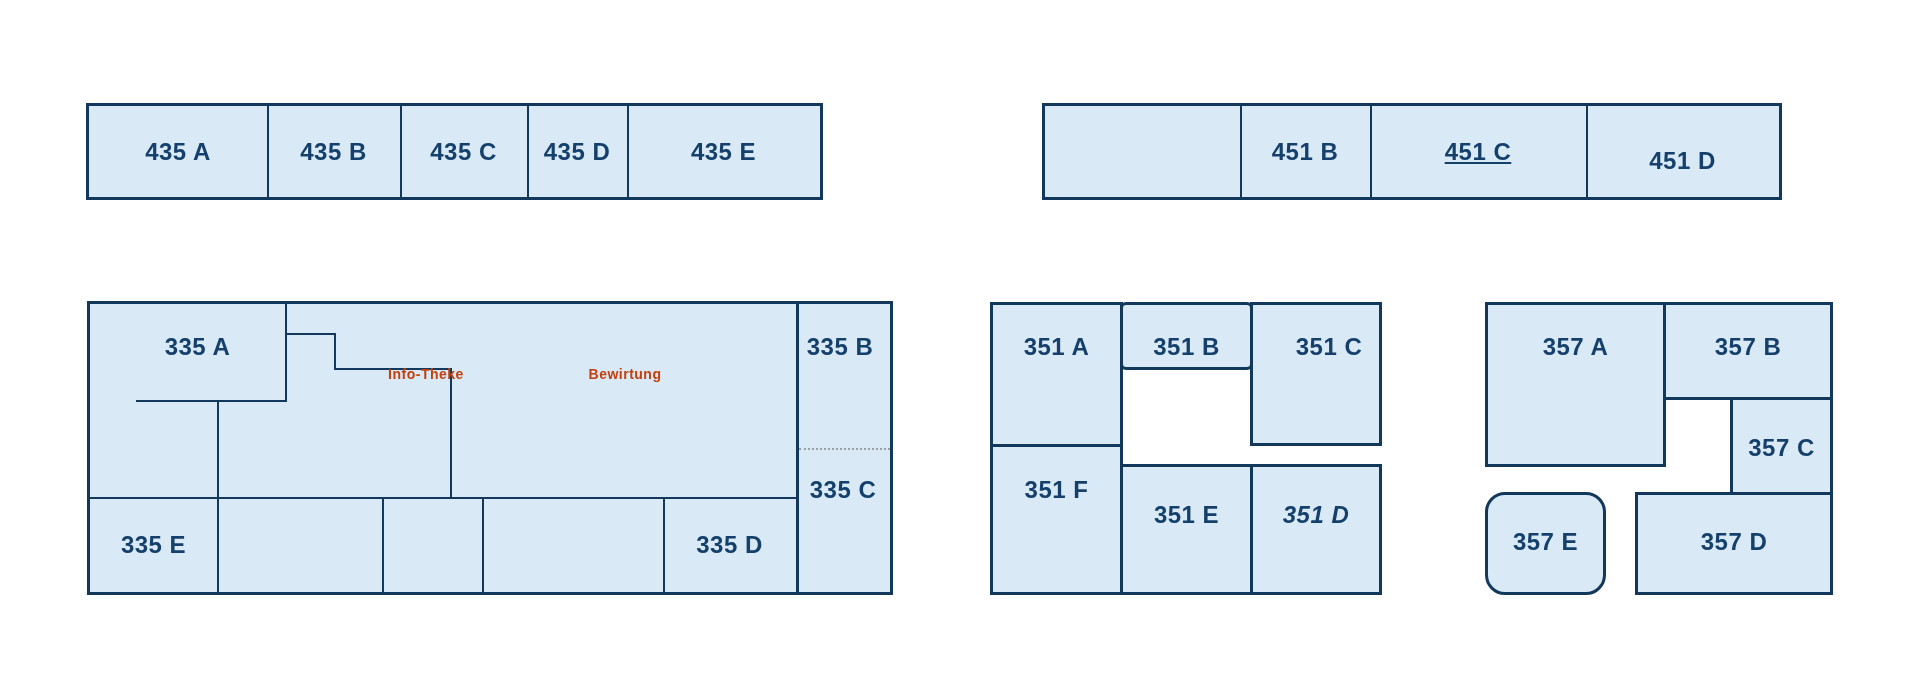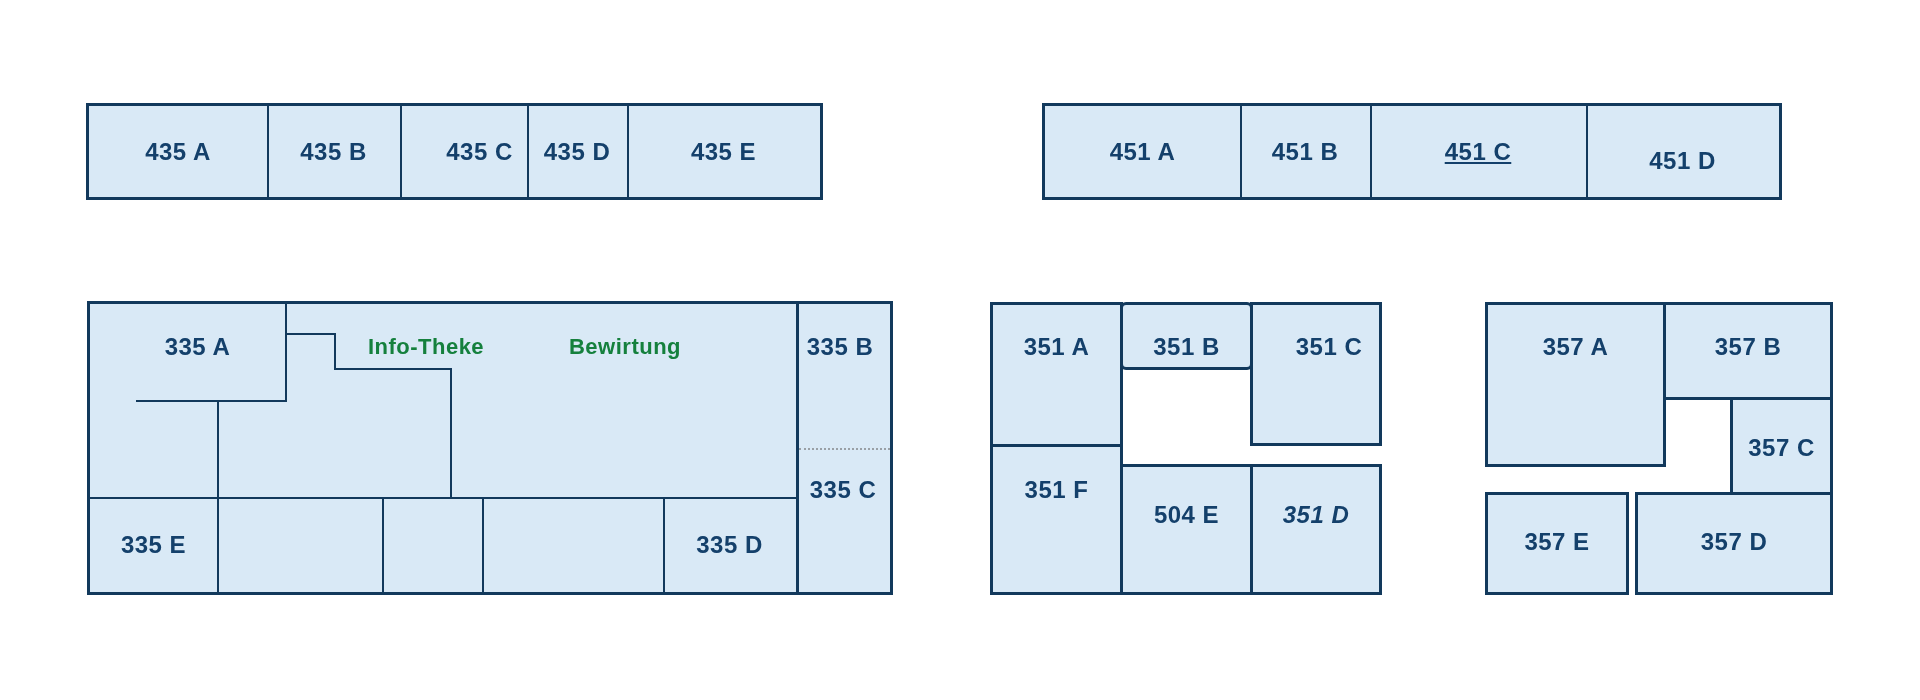--- a/index.html
+++ b/index.html
@@ -21,44 +21,43 @@
   .vline.thick{width:3px;}
   .dotted{
     position:absolute;height:0;border-top:2px dotted #9aa0a6;
   }
   
   .lbl{
     position:absolute;display:flex;align-items:center;justify-content:center;
     font-weight:bold;font-size:24px;color:#14406b;letter-spacing:0.5px;white-space:nowrap;
   }
   .roombox .lbl{left:0;right:0;height:40px;}
-  .lbl.muted{color:#15803d;font-size:22px;}
+  .lbl.muted{color:#c2410c;font-size:14px;margin-top:27px;}
 </style>
 </head>
 <body>
 
 <div class="canvas">
 
   <div class="block" style="left:86px;top:103px;width:737px;height:97px;">
     <div class="vline" style="left:178px;top:0;height:91px;"></div>
     <div class="vline" style="left:311px;top:0;height:91px;"></div>
     <div class="vline" style="left:438px;top:0;height:91px;"></div>
     <div class="vline" style="left:538px;top:0;height:91px;"></div>
     <div class="lbl" style="left:0;top:0;width:178px;height:91px;">435 A</div>
     <div class="lbl" style="left:178px;top:0;width:133px;height:91px;">435 B</div>
-    <div class="lbl" style="left:311px;top:0;width:127px;height:91px;padding-left:16px;">435 C</div>
+    <div class="lbl" style="left:311px;top:0;width:127px;height:91px;">435 C</div>
     <div class="lbl" style="left:438px;top:0;width:100px;height:91px;">435 D</div>
     <div class="lbl" style="left:538px;top:0;width:193px;height:91px;">435 E</div>
   </div>
 
   <div class="block" style="left:1042px;top:103px;width:740px;height:97px;">
     <div class="vline" style="left:195px;top:0;height:91px;"></div>
     <div class="vline" style="left:325px;top:0;height:91px;"></div>
     <div class="vline" style="left:541px;top:0;height:91px;"></div>
-    <div class="lbl" style="left:0;top:0;width:195px;height:91px;">451 A</div>
     <div class="lbl" style="left:195px;top:0;width:130px;height:91px;">451 B</div>
     <div class="lbl" style="left:325px;top:0;width:216px;height:91px;text-decoration:underline;">451 C</div>
     <div class="lbl" style="left:541px;top:0;width:193px;height:110px;">451 D</div>
   </div>
 
   <div class="block" style="left:87px;top:301px;width:806px;height:294px;">
 
     <div class="vline" style="left:195px;top:0;height:96px;"></div>
     <div class="hline" style="left:195px;top:29px;width:51px;"></div>
     <div class="vline" style="left:244px;top:29px;height:37px;"></div>
@@ -92,35 +91,35 @@
   <div class="roombox" style="left:1120px;top:302px;width:133px;height:68px;border-radius:6px;">
     <span class="lbl" style="top:22px;">351 B</span>
   </div>
   <div class="roombox" style="left:1250px;top:302px;width:132px;height:144px;">
     <span class="lbl" style="top:22px;margin-left:26px;">351 C</span>
   </div>
   <div class="roombox" style="left:990px;top:444px;width:133px;height:151px;">
     <span class="lbl" style="top:23px;">351 F</span>
   </div>
   <div class="roombox" style="left:1120px;top:464px;width:133px;height:131px;">
-    <span class="lbl" style="top:28px;">504 E</span>
+    <span class="lbl" style="top:28px;">351 E</span>
   </div>
   <div class="roombox" style="left:1250px;top:464px;width:132px;height:131px;">
     <span class="lbl" style="top:28px;font-style:italic;">351 D</span>
   </div>
 
   <div class="roombox" style="left:1485px;top:302px;width:181px;height:165px;">
     <span class="lbl" style="top:22px;">357 A</span>
   </div>
   <div class="roombox" style="left:1663px;top:302px;width:170px;height:98px;">
     <span class="lbl" style="top:22px;">357 B</span>
   </div>
   <div class="roombox" style="left:1730px;top:397px;width:103px;height:98px;">
     <span class="lbl" style="top:28px;">357 C</span>
   </div>
-  <div class="roombox" style="left:1485px;top:492px;width:144px;height:103px;">
+  <div class="roombox" style="left:1485px;top:492px;width:121px;height:103px;border-radius:20px;">
     <span class="lbl" style="top:27px;">357 E</span>
   </div>
   <div class="roombox" style="left:1635px;top:492px;width:198px;height:103px;">
     <span class="lbl" style="top:27px;">357 D</span>
   </div>
 
 </div>
 
 </body></html>

